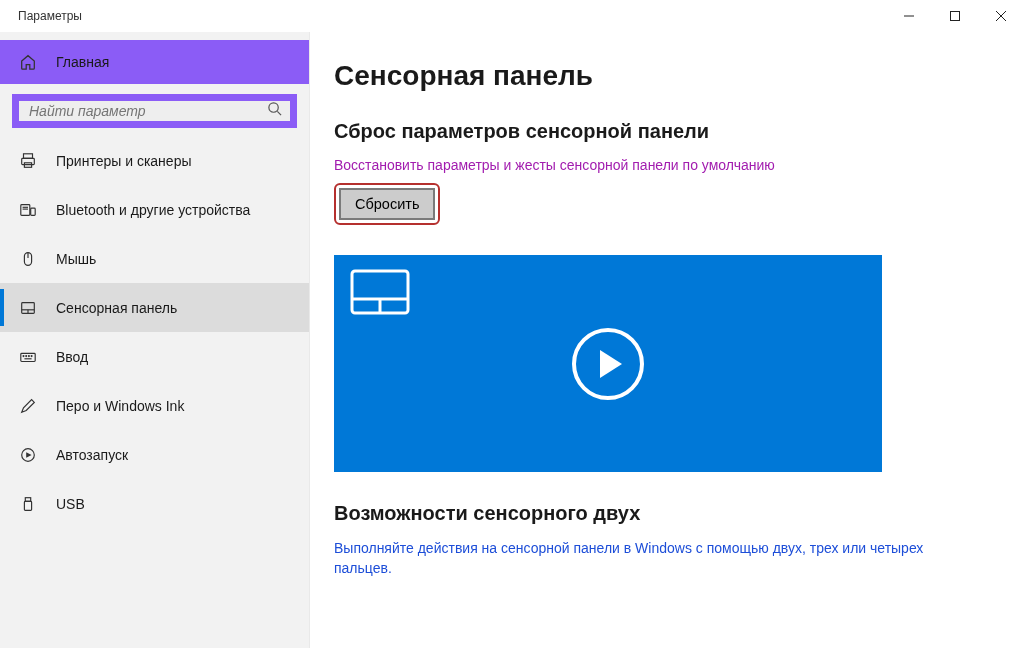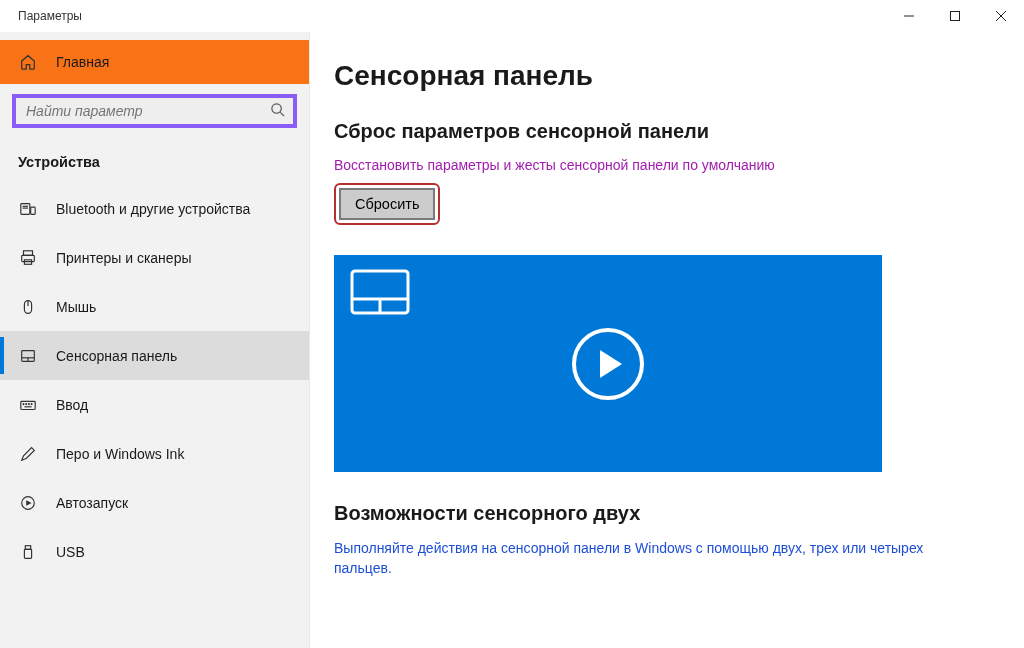--- a/index.html
+++ b/index.html
@@ -44,27 +44,26 @@
 .side-row {
   display: flex;
   align-items: center;
   height: 44px;
   padding-left: 18px;
   gap: 18px;
   cursor: pointer;
 }
 .side-row .icon { width: 20px; height: 20px; display:flex; align-items:center; justify-content:center; }
 .side-row .label { font-size: 14px; color: #1a1a1a; }
-.side-home { background: #f97316; margin-bottom: 6px; }
+.side-home { background: #8b5cf6; margin-bottom: 6px; }
 .search-wrap { padding: 4px 12px 8px 12px; }
 .search-box {
   display: flex;
-  align-items: center;
   height: 34px;
-  border: 4px solid #8b5cf6;
+  border: 7px solid #8b5cf6;
   background: #eee;
   padding: 0 8px 0 10px;
 }
 .search-box input {
   flex: 1;
   border: none;
   background: transparent;
   outline: none;
   font-size: 14px;
   font-style: italic;
@@ -185,43 +184,42 @@
         <input type="text" placeholder="Найти параметр" style="">
         <span>
           <svg viewBox="0 0 16 16" width="15" height="15" fill="none" stroke="#555" stroke-width="1.3">
               <circle cx="7" cy="7" r="5"></circle>
               <line x1="11" y1="11" x2="15" y2="15"></line>
             </svg>
         </span>
       </div>
     </div>
 
-    <div class="category-title">Устройства</div>
+
+    <div class="side-row dev-row">
+      <span class="icon">
+        <svg viewBox="0 0 20 20" width="18" height="18" fill="none" stroke="#333" stroke-width="1.3">
+            <rect x="5" y="2" width="10" height="5"></rect>
+            <rect x="3" y="7" width="14" height="7" rx="1"></rect>
+            <rect x="6" y="12" width="8" height="5"></rect>
+          </svg>
+      </span>
+      <span class="label">Принтеры и сканеры</span>
+    </div>
 
     <div class="side-row dev-row">
       <span class="icon">
         <svg viewBox="0 0 20 20" width="18" height="18" fill="none" stroke="#333" stroke-width="1.3">
             <rect x="2" y="4" width="10" height="12" rx="1"></rect>
             <rect x="13" y="8" width="5" height="8" rx="1"></rect>
             <line x1="4" y1="7" x2="10" y2="7"></line>
             <line x1="4" y1="9" x2="10" y2="9"></line>
           </svg>
       </span>
       <span class="label">Bluetooth и другие устройства</span>
-    </div>
-
-    <div class="side-row dev-row">
-      <span class="icon">
-        <svg viewBox="0 0 20 20" width="18" height="18" fill="none" stroke="#333" stroke-width="1.3">
-            <rect x="5" y="2" width="10" height="5"></rect>
-            <rect x="3" y="7" width="14" height="7" rx="1"></rect>
-            <rect x="6" y="12" width="8" height="5"></rect>
-          </svg>
-      </span>
-      <span class="label">Принтеры и сканеры</span>
     </div>
 
     <div class="side-row dev-row">
       <span class="icon">
         <svg viewBox="0 0 20 20" width="18" height="18" fill="none" stroke="#333" stroke-width="1.3">
             <rect x="6" y="3" width="8" height="14" rx="4"></rect>
             <line x1="10" y1="3" x2="10" y2="9"></line>
           </svg>
       </span>
       <span class="label">Мышь</span>

